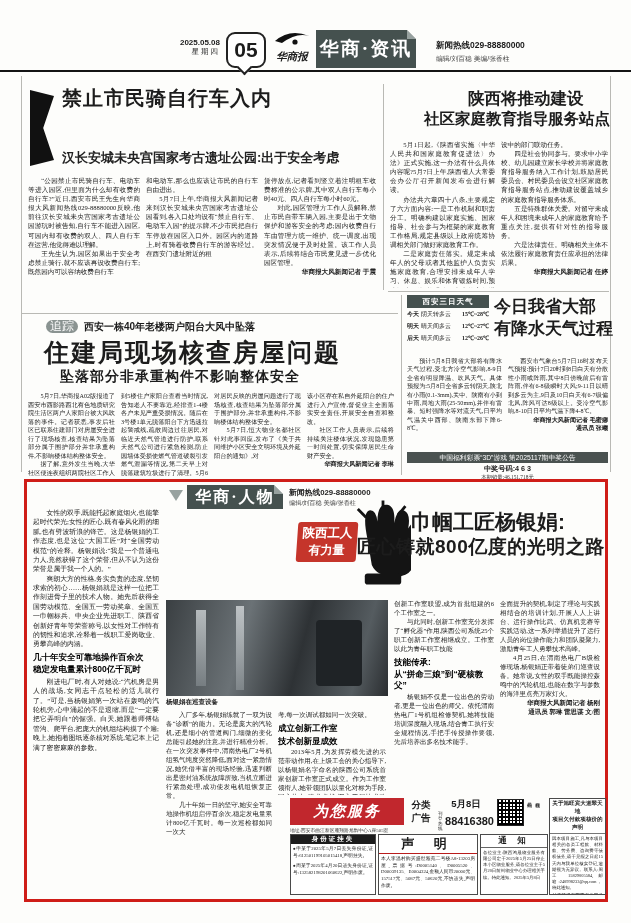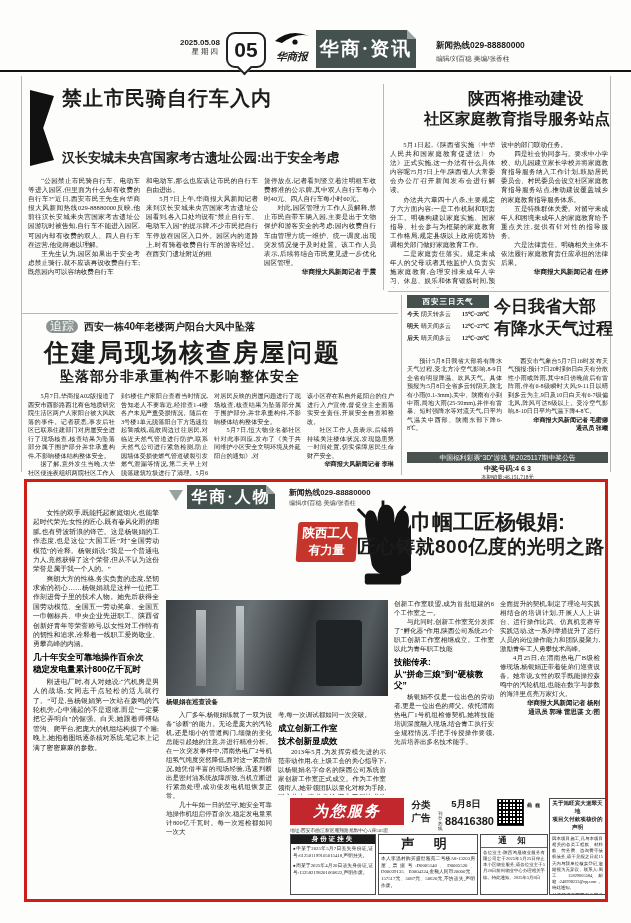--- a/index.html
+++ b/index.html
@@ -151,21 +151,21 @@
 
   <div class="abs" style="left:407px;top:452px;width:201px;">
     <div class="sans" style="background:#4a5250;color:#fff;font-size:6.8px;height:11px;display:flex;align-items:center;justify-content:center;">中国福利彩票“3D”游戏 第2025117期中奖公告</div>
     <div class="sans" style="font-size:7.2px;font-weight:bold;text-align:center;margin-top:1px;">中奖号码:4 6 3</div>
     <div style="font-size:5.4px;text-align:center;color:#333;">本期销量:46,151,718元</div>
   </div>
 
   <div class="abs" style="left:24px;top:479px;width:578px;height:417px;border:3px solid #cf1d18;background:#fdfdfb;">
 
     <div class="abs" style="left:142px;top:8px;width:0;height:0;border-left:7px solid transparent;border-right:7px solid transparent;border-top:11px solid #98a2a0;"></div>
-    <div class="abs tab" style="left:160px;top:3px;width:88px;height:24px;font-size:16px;">
+    <div class="abs tab" style="left:160px;top:3px;width:96px;height:24px;font-size:16px;">
       <span>华商·人物</span>
       <span class="fold2"></span>
       <span class="fold"></span>
     </div>
     <div class="abs sans" style="left:262px;top:5px;">
       <div style="font-size:7.8px;font-weight:bold;">新闻热线029-88880000</div>
       <div style="font-size:6.2px;color:#444;margin-top:1px;">编辑/刘百稳 美编/张香柱</div>
     </div>
 
     <div class="abs sans" style="left:270px;top:40px;width:60px;height:40px;background:#c5352b;border-radius:3px;

